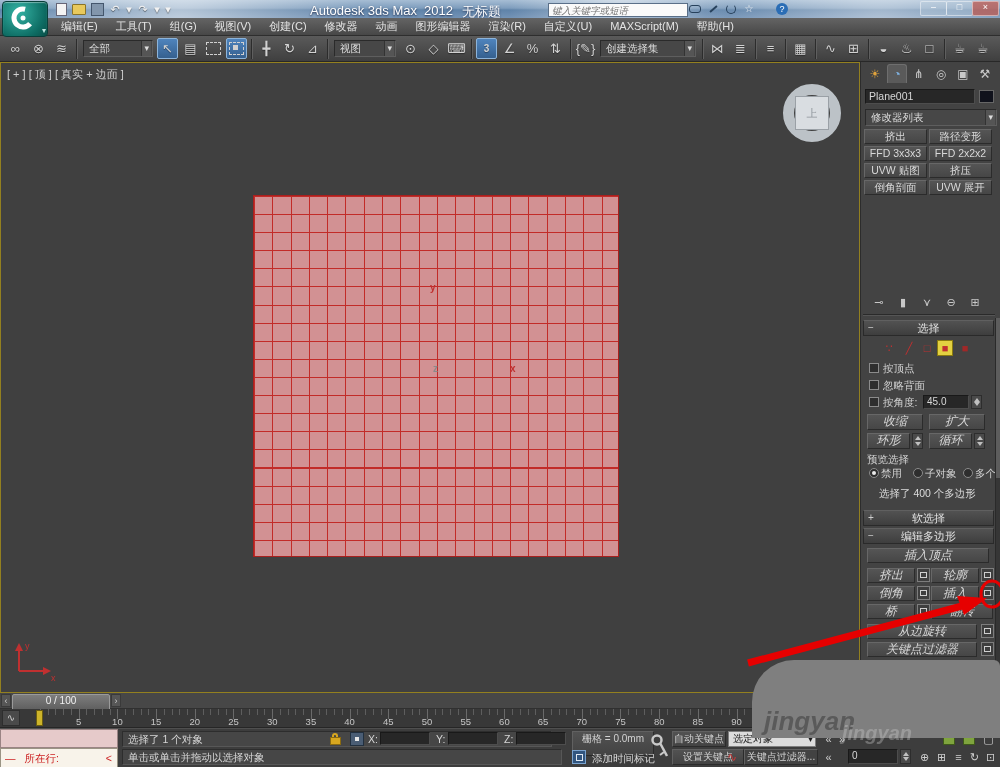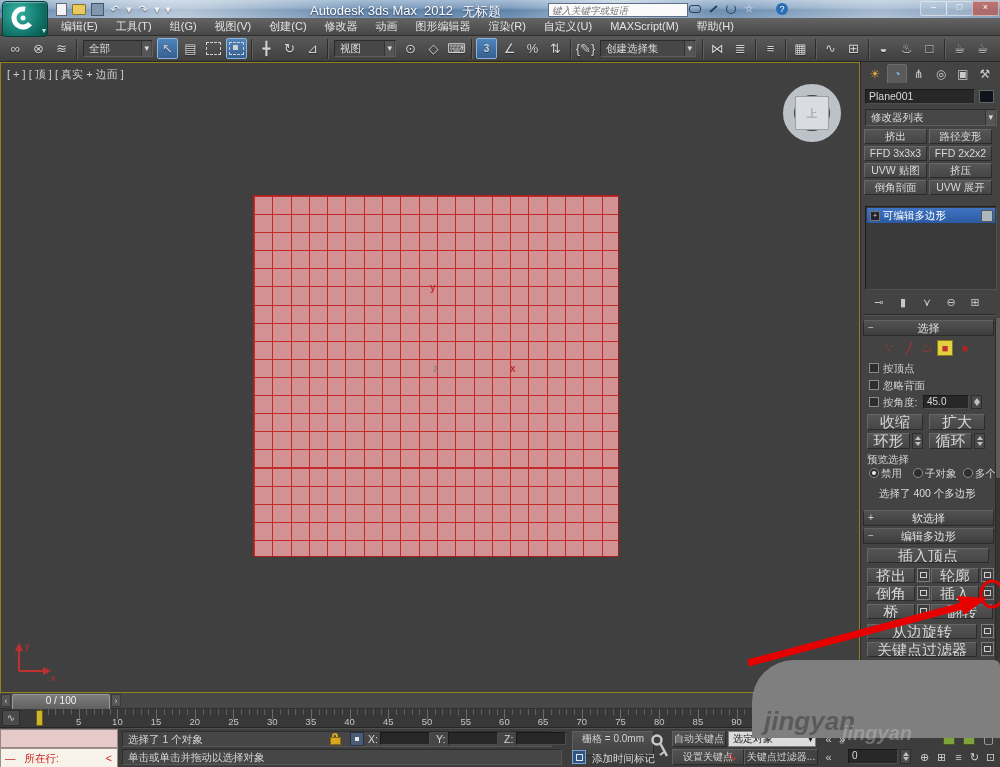--- a/index.html
+++ b/index.html
@@ -61,22 +61,22 @@
   #viewcube{left:779px;top:18px;width:64px;height:64px;}
   #vc-ring{position:absolute;left:3px;top:3px;width:36px;height:36px;border:11px solid #c7cdd2;border-radius:50%;opacity:.92;}
   #vc-face{position:absolute;left:15px;top:15px;width:32px;height:32px;background:#d9dde1;border:1px solid #9aa0a6;
     color:#8f959b;font-size:11px;display:flex;align-items:center;justify-content:center;}
   
   #cmdpanel{left:860px;top:62px;width:140px;height:666px;background:#434343;border-left:1px solid #2c2c2c;box-sizing:border-box;}
   .ptab{position:absolute;top:2px;width:20px;height:19px;display:flex;align-items:center;justify-content:center;
     font-size:12px;color:#c9c9c9;}
   .ptab.act{background:#5a5a5a;border:1px solid #6e6e6e;border-bottom:none;border-radius:3px 3px 0 0;box-sizing:border-box;}
   .b3{position:absolute;background:linear-gradient(#555,#464646);border:1px solid;
-    border-color:#676767 #2b2b2b #2b2b2b #676767;color:#d8d8d8;font-size:15px;line-height:13px;
-    text-align:center;box-sizing:border-box;overflow:hidden;white-space:nowrap;}
+    border-color:#676767 #2b2b2b #2b2b2b #676767;color:#d8d8d8;font-size:12px;line-height:13px;
+    text-align:center;box-sizing:border-box;overflow:hidden;white-space:nowrap;font-style:italic;}
   .mgbtn{width:63px;height:15px;margin:1px;background:linear-gradient(#555,#464646);border:1px solid;
     border-color:#676767 #2b2b2b #2b2b2b #676767;color:#d8d8d8;font-size:10.5px;line-height:13px;
     text-align:center;box-sizing:border-box;white-space:nowrap;overflow:hidden;}
   .roll{position:absolute;height:16px;background:linear-gradient(#525252,#3e3e3e);border:1px solid #2a2a2a;
     border-top-color:#606060;color:#e2e2e2;font-size:11px;line-height:14px;text-align:center;box-sizing:border-box;}
   .rollmark{position:absolute;left:4px;top:0;font-size:10px;color:#cfcfcf;}
   .field{position:absolute;background:#272727;border:1px solid;border-color:#191919 #4d4d4d #4d4d4d #191919;
     color:#d8d8d8;font-size:10px;line-height:12px;box-sizing:border-box;padding:0 3px;}
   .cb{position:absolute;width:10px;height:10px;background:#2e2e2e;border:1px solid #8b8b8b;box-sizing:border-box;}
   .rb{position:absolute;width:10px;height:10px;border-radius:50%;background:#2e2e2e;border:1px solid #8b8b8b;box-sizing:border-box;}
@@ -288,27 +288,20 @@
         <div class="mgbtn">挤出</div>
         <div class="mgbtn">路径变形</div>
         <div class="mgbtn">FFD 3x3x3</div>
         <div class="mgbtn">FFD 2x2x2</div>
         <div class="mgbtn">UVW 贴图</div>
         <div class="mgbtn">挤压</div>
         <div class="mgbtn">倒角剖面</div>
         <div class="mgbtn">UVW 展开</div>
       </div>
 
-    <div class="abs" style="left:4px;top:144px;width:132px;height:84px;background:#3a3a3a;border:1px solid;border-color:#1e1e1e #505050 #505050 #1e1e1e;box-sizing:border-box;">
-      <div class="abs" style="left:1px;top:1px;width:128px;height:15px;background:linear-gradient(#3f74c4,#2a5aa2);display:flex;align-items:center;">
-        <span style="width:8px;height:8px;background:#20242c;border:1px solid #777;margin:0 3px;color:#ddd;font-size:7px;line-height:7px;text-align:center;">+</span>
-        <span style="color:#fff;font-size:10.5px;">可编辑多边形</span>
-        <span style="position:absolute;right:2px;width:10px;height:10px;background:#aeb6be;border:1px solid #555;"></span>
-      </div>
-    </div>
 
     <div class="abs" style="left:6px;top:232px;width:128px;height:16px;display:flex;align-items:center;">
       <span class="stacktool">⊸</span>
       <span class="stacktool">▮</span>
       <span class="stacktool">⋎</span>
       <span class="stacktool">⊖</span>
       <span class="stacktool">⊞</span>
     </div>
     <div class="abs" style="left:2px;top:252px;width:132px;height:1px;background:#2a2a2a;box-shadow:0 1px 0 #555;"></div>
 

